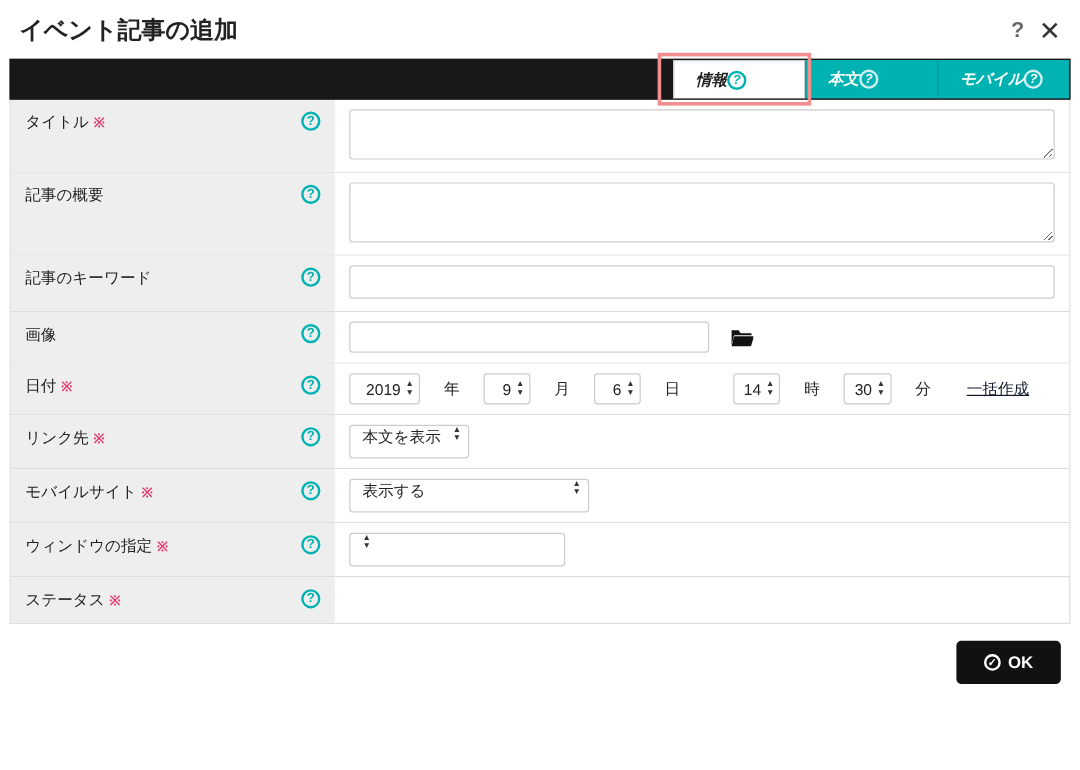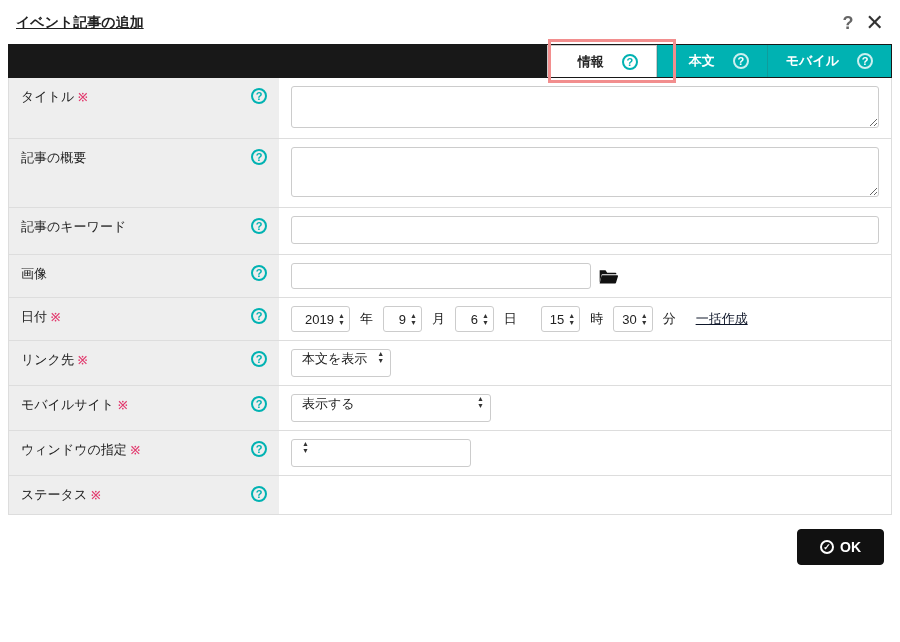--- a/index.html
+++ b/index.html
@@ -18,23 +18,22 @@
       position: relative;
       padding: 8px;
     }
     .header {
       display: flex;
       align-items: center;
       justify-content: space-between;
       padding: 4px 8px 10px 8px;
     }
     .header-title {
-      font-size: 14px;
-      font-weight: bold;
-      text-decoration: underline;
+      font-size: 20px;
+      font-weight: bold;
     }
     .header-actions {
       display: flex;
       align-items: center;
       gap: 12px;
     }
     .header-actions .qmark {
       color: #666;
       font-size: 18px;
       font-weight: bold;
@@ -51,30 +50,31 @@
       background: #181818;
       height: 34px;
       display: flex;
       justify-content: flex-end;
       align-items: stretch;
       border: 1px solid #181818;
     }
     .tab {
       display: flex;
       align-items: center;
-      justify-content: flex-end;
-      gap: 18px;
+      justify-content: flex-start;
+      gap: 0;
       padding: 0 18px;
       font-size: 13px;
       font-weight: bold;
       color: #fff;
       background: #00b2b2;
       border-left: 1px solid #0f9c9c;
       cursor: pointer;
       min-width: 110px;
+      font-style: italic;
     }
     .tab.active {
       background: #fff;
       color: #222;
       border: 1px solid #ccc;
       border-bottom: none;
     }
     .tab.active .tab-help {
       color: #00b2b2;
     }
@@ -143,21 +143,21 @@
       font-weight: bold;
       cursor: pointer;
       flex-shrink: 0;
     }
     .input-cell {
       flex: 1;
       padding: 8px 12px;
       background: #fff;
       display: flex;
       align-items: center;
-      gap: 6px;
+      gap: 16px;
       flex-wrap: wrap;
     }
     textarea.big {
       width: 100%;
       height: 42px;
       border: 1px solid #ccc;
       border-radius: 3px;
       resize: both;
       font-family: inherit;
       font-size: 13px;
@@ -397,21 +397,21 @@
 
         <span class="spinner">
           <span class="val">6</span>
           <span class="arrows">▲<br>▼</span>
         </span>
         <span class="unit">日</span>
 
         <span style="width:8px;"></span>
 
         <span class="spinner">
-          <span class="val">15</span>
+          <span class="val">14</span>
           <span class="arrows">▲<br>▼</span>
         </span>
         <span class="unit">時</span>
 
         <span class="spinner">
           <span class="val">30</span>
           <span class="arrows">▲<br>▼</span>
         </span>
         <span class="unit">分</span>
 

